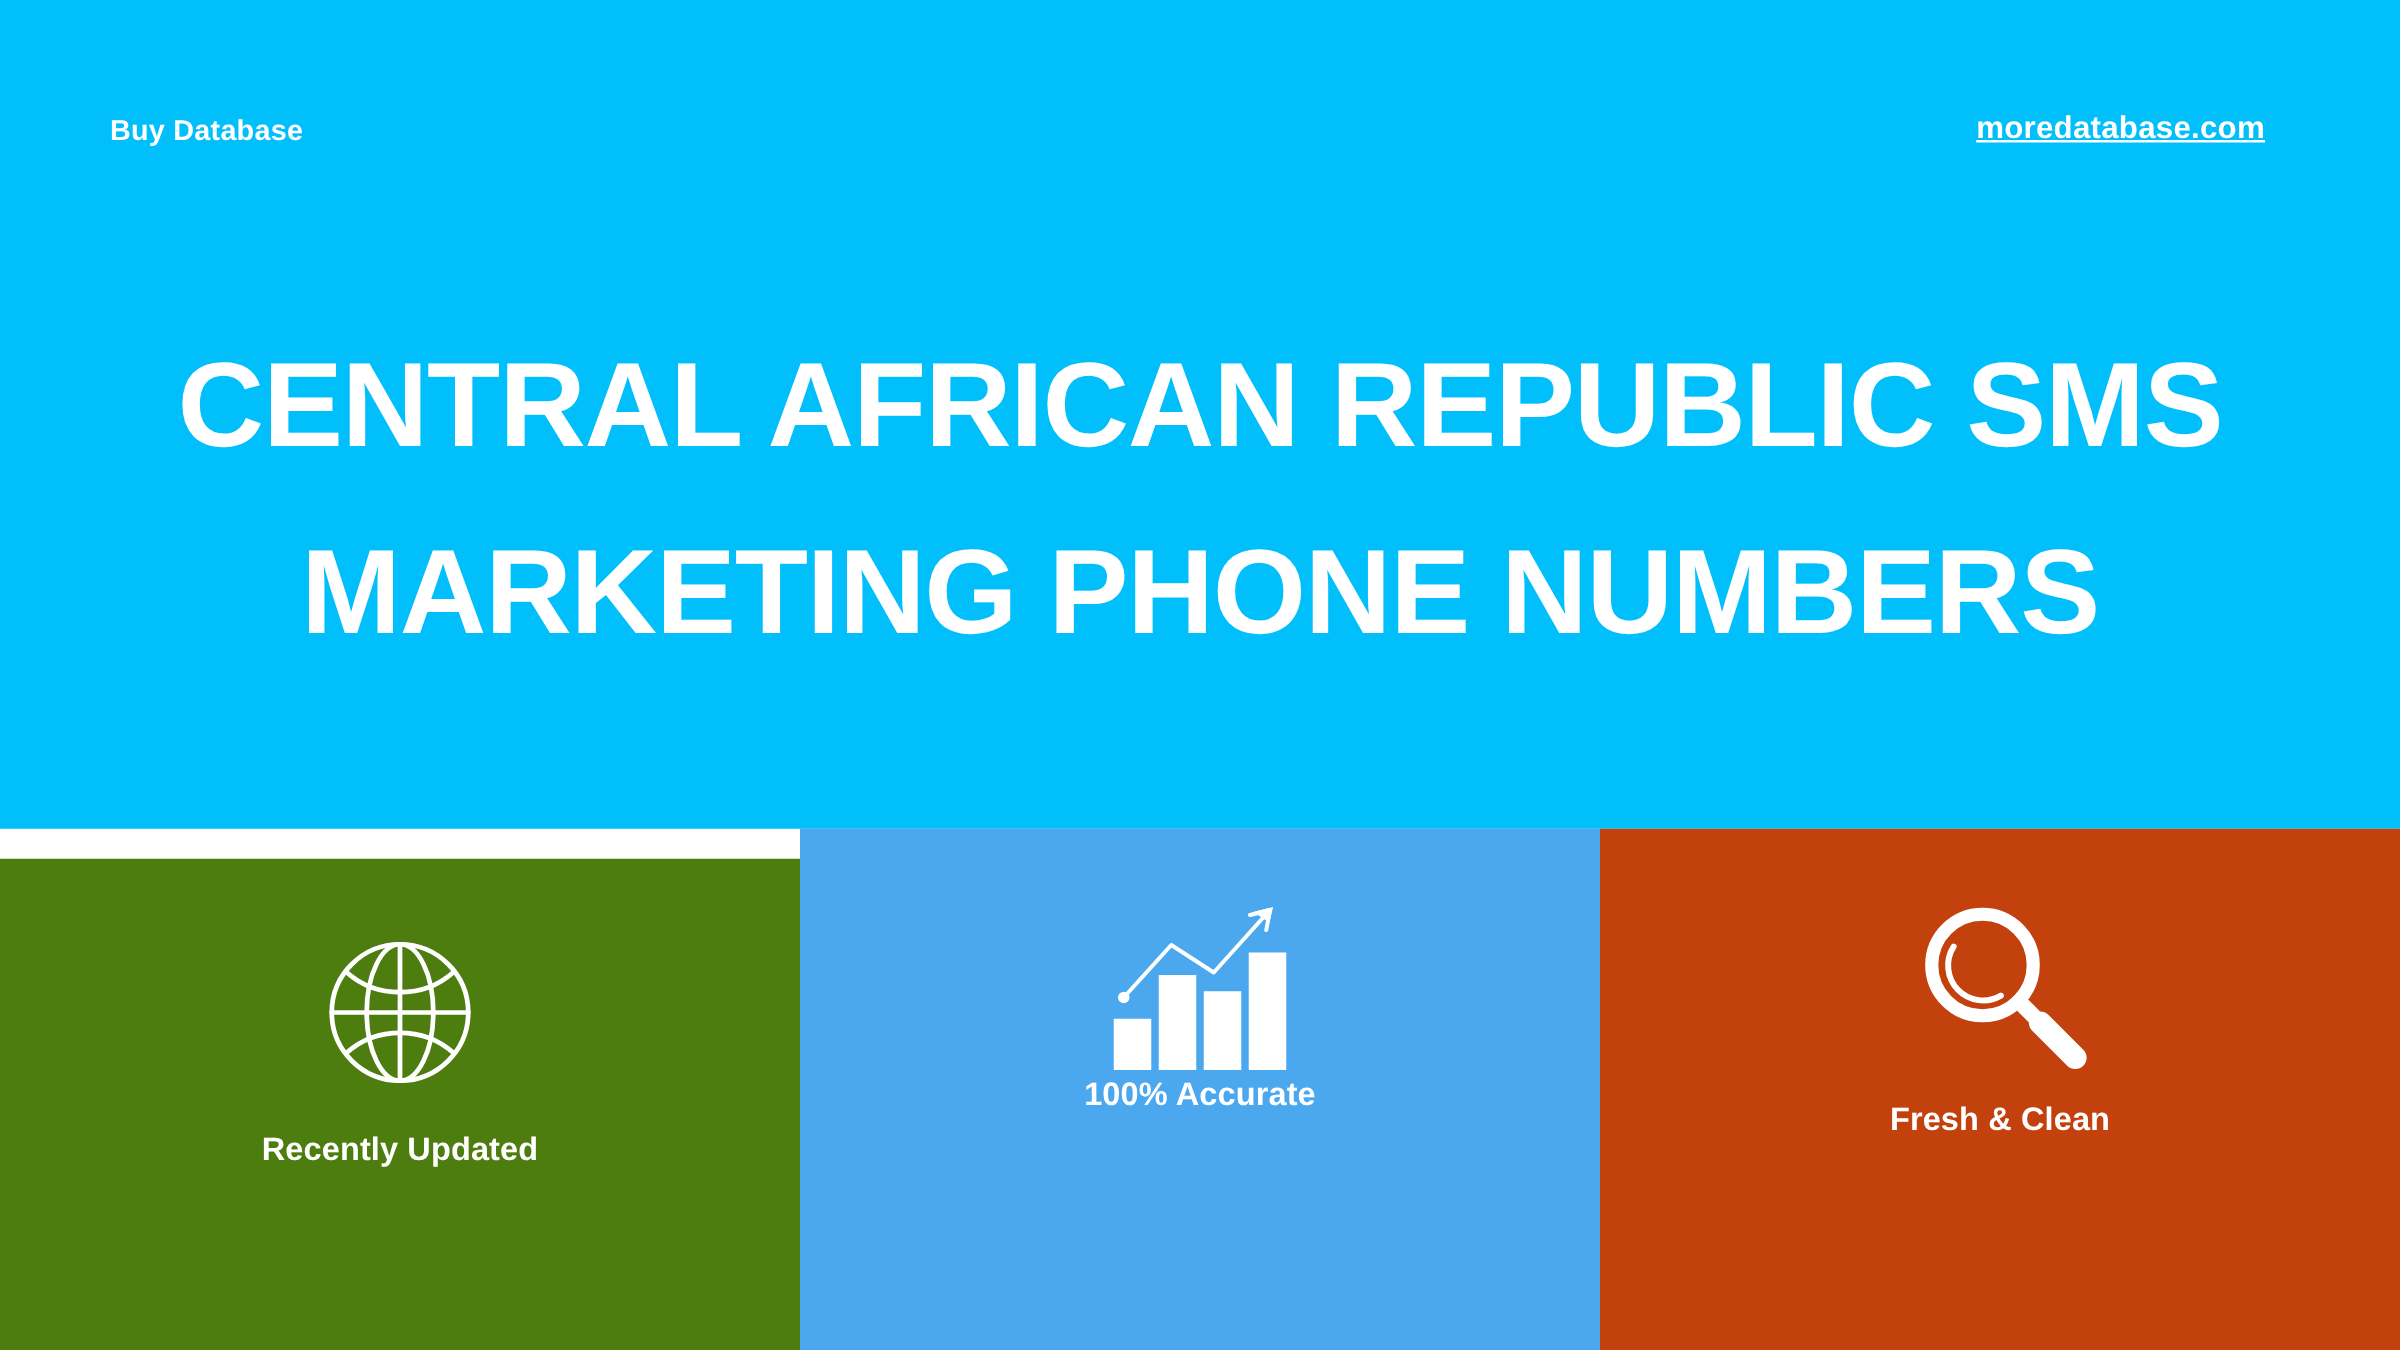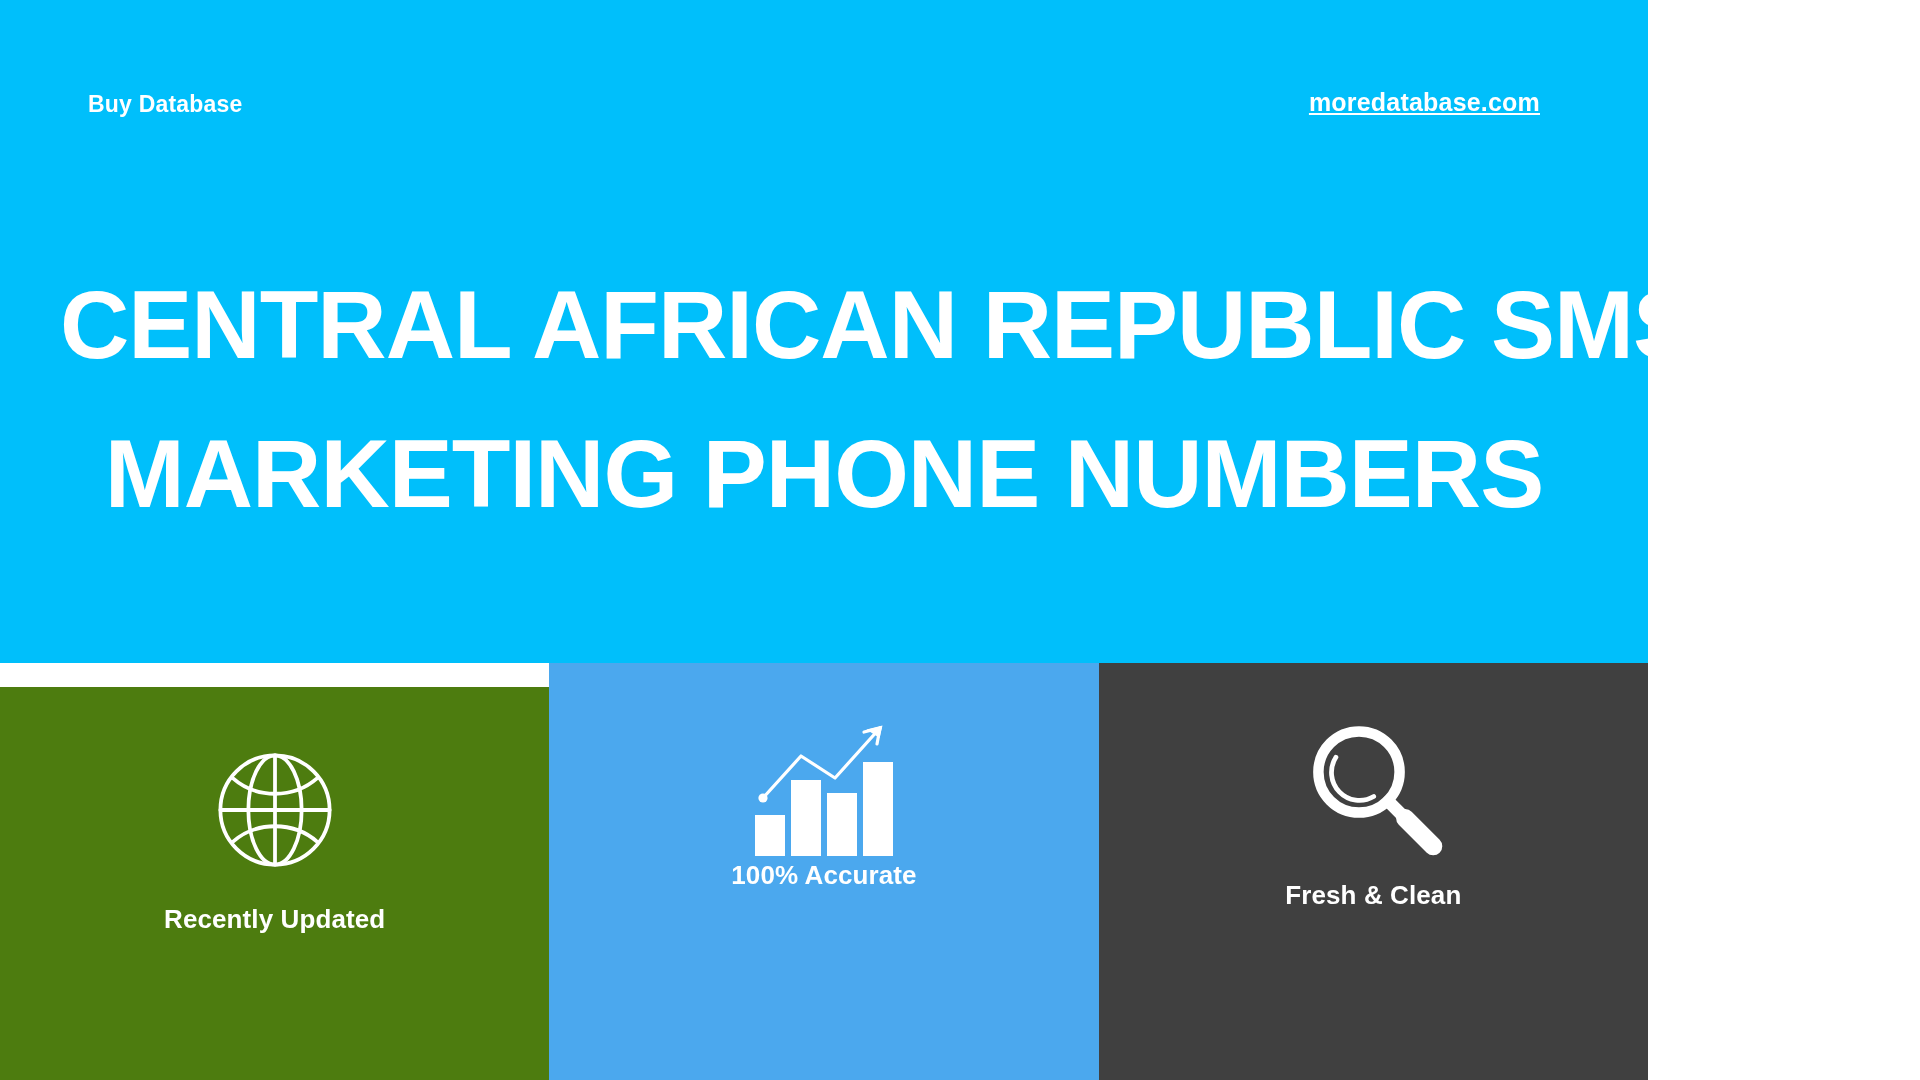--- a/index.html
+++ b/index.html
@@ -6,21 +6,21 @@
   * { margin:0; padding:0; box-sizing:border-box; }
   html, body {
     width:1920px; height:1080px;
     background:#ffffff;
     font-family:"Liberation Sans", sans-serif;
     overflow:hidden;
   }
 
   .banner {
     position:relative;
-    width:1648px; height:1080px;
+    width:1920px; height:1080px;
     display:flex; flex-direction:column;
   }
 
   
   .hero {
     position:relative;
     height:663px;
     background:#00bffb;
     flex:0 0 663px;
   }
@@ -75,21 +75,21 @@
   }
   .feature {
     position:relative;
     display:flex;
     flex-direction:column;
     align-items:center;
     justify-content:flex-start;
   }
   .feature-a { width:640px; background:#4d7c0f;margin-top:24px; }
   .feature-b { width:640px; background:#4ba8ee; }
-  .feature-c { width:640px; background:#404040; }
+  .feature-c { width:640px; background:#c2410c; }
 
   .icon-wrap {
     margin-top:53px;
     height:140px;
     width:160px;
     display:flex;
     align-items:center;
     justify-content:center;
   }
   .feature-label {

